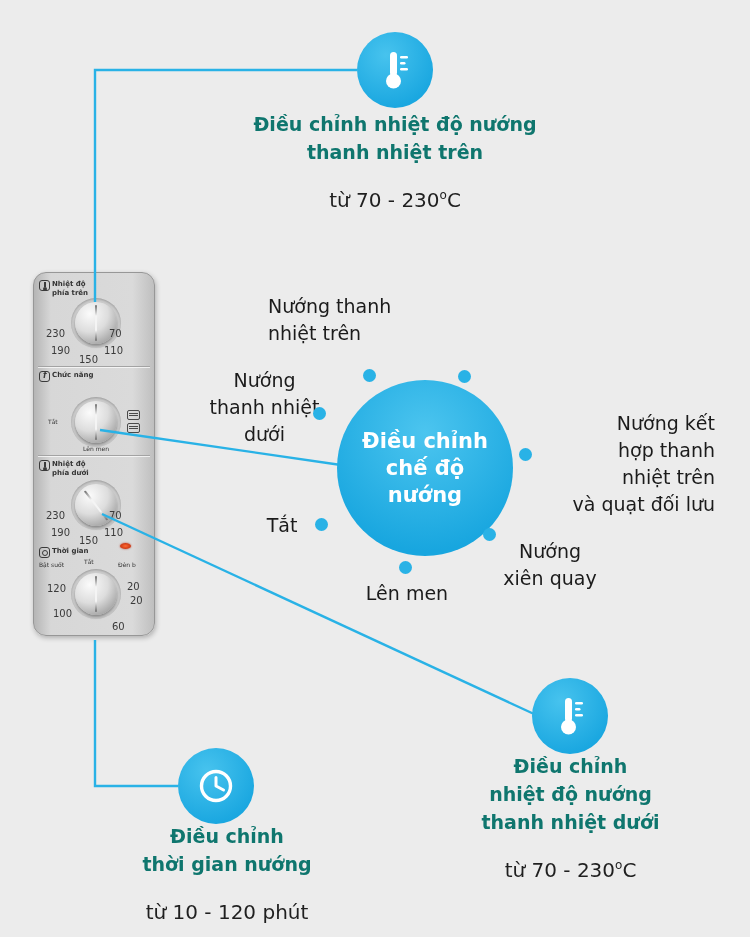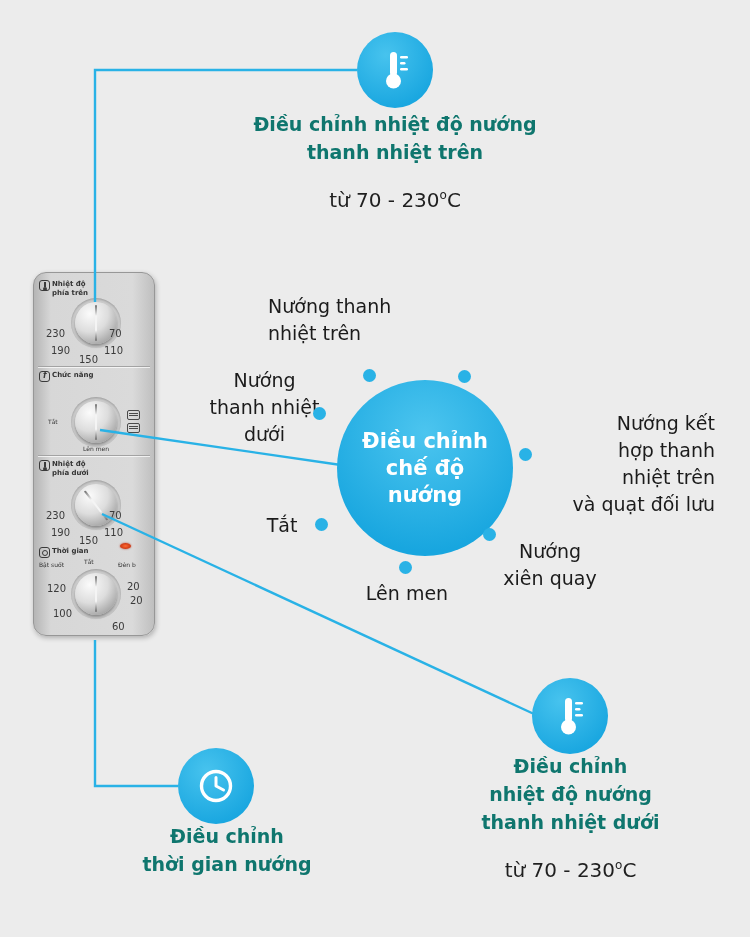--- a/index.html
+++ b/index.html
@@ -226,15 +226,16 @@
 
   <div class="badge" style="left:178px;top:748px">
     <svg width="42" height="42" viewBox="0 0 42 42">
       <circle cx="21" cy="21" r="14.5" fill="none" stroke="#fff" stroke-width="3.4"></circle>
       <path d="M21 12.5 V21 L28.5 25" fill="none" stroke="#fff" stroke-width="3" stroke-linecap="round" stroke-linejoin="round"></path>
     </svg>
   </div>
   <div class="callout" style="left:98px;top:822px;width:258px">
     <div class="callout-title">Điều chỉnh
 thời gian nướng</div>
+    <div class="callout-range">từ 10 - 120 phút</div>
   </div>
 
 </div>
 
 </body></html>

